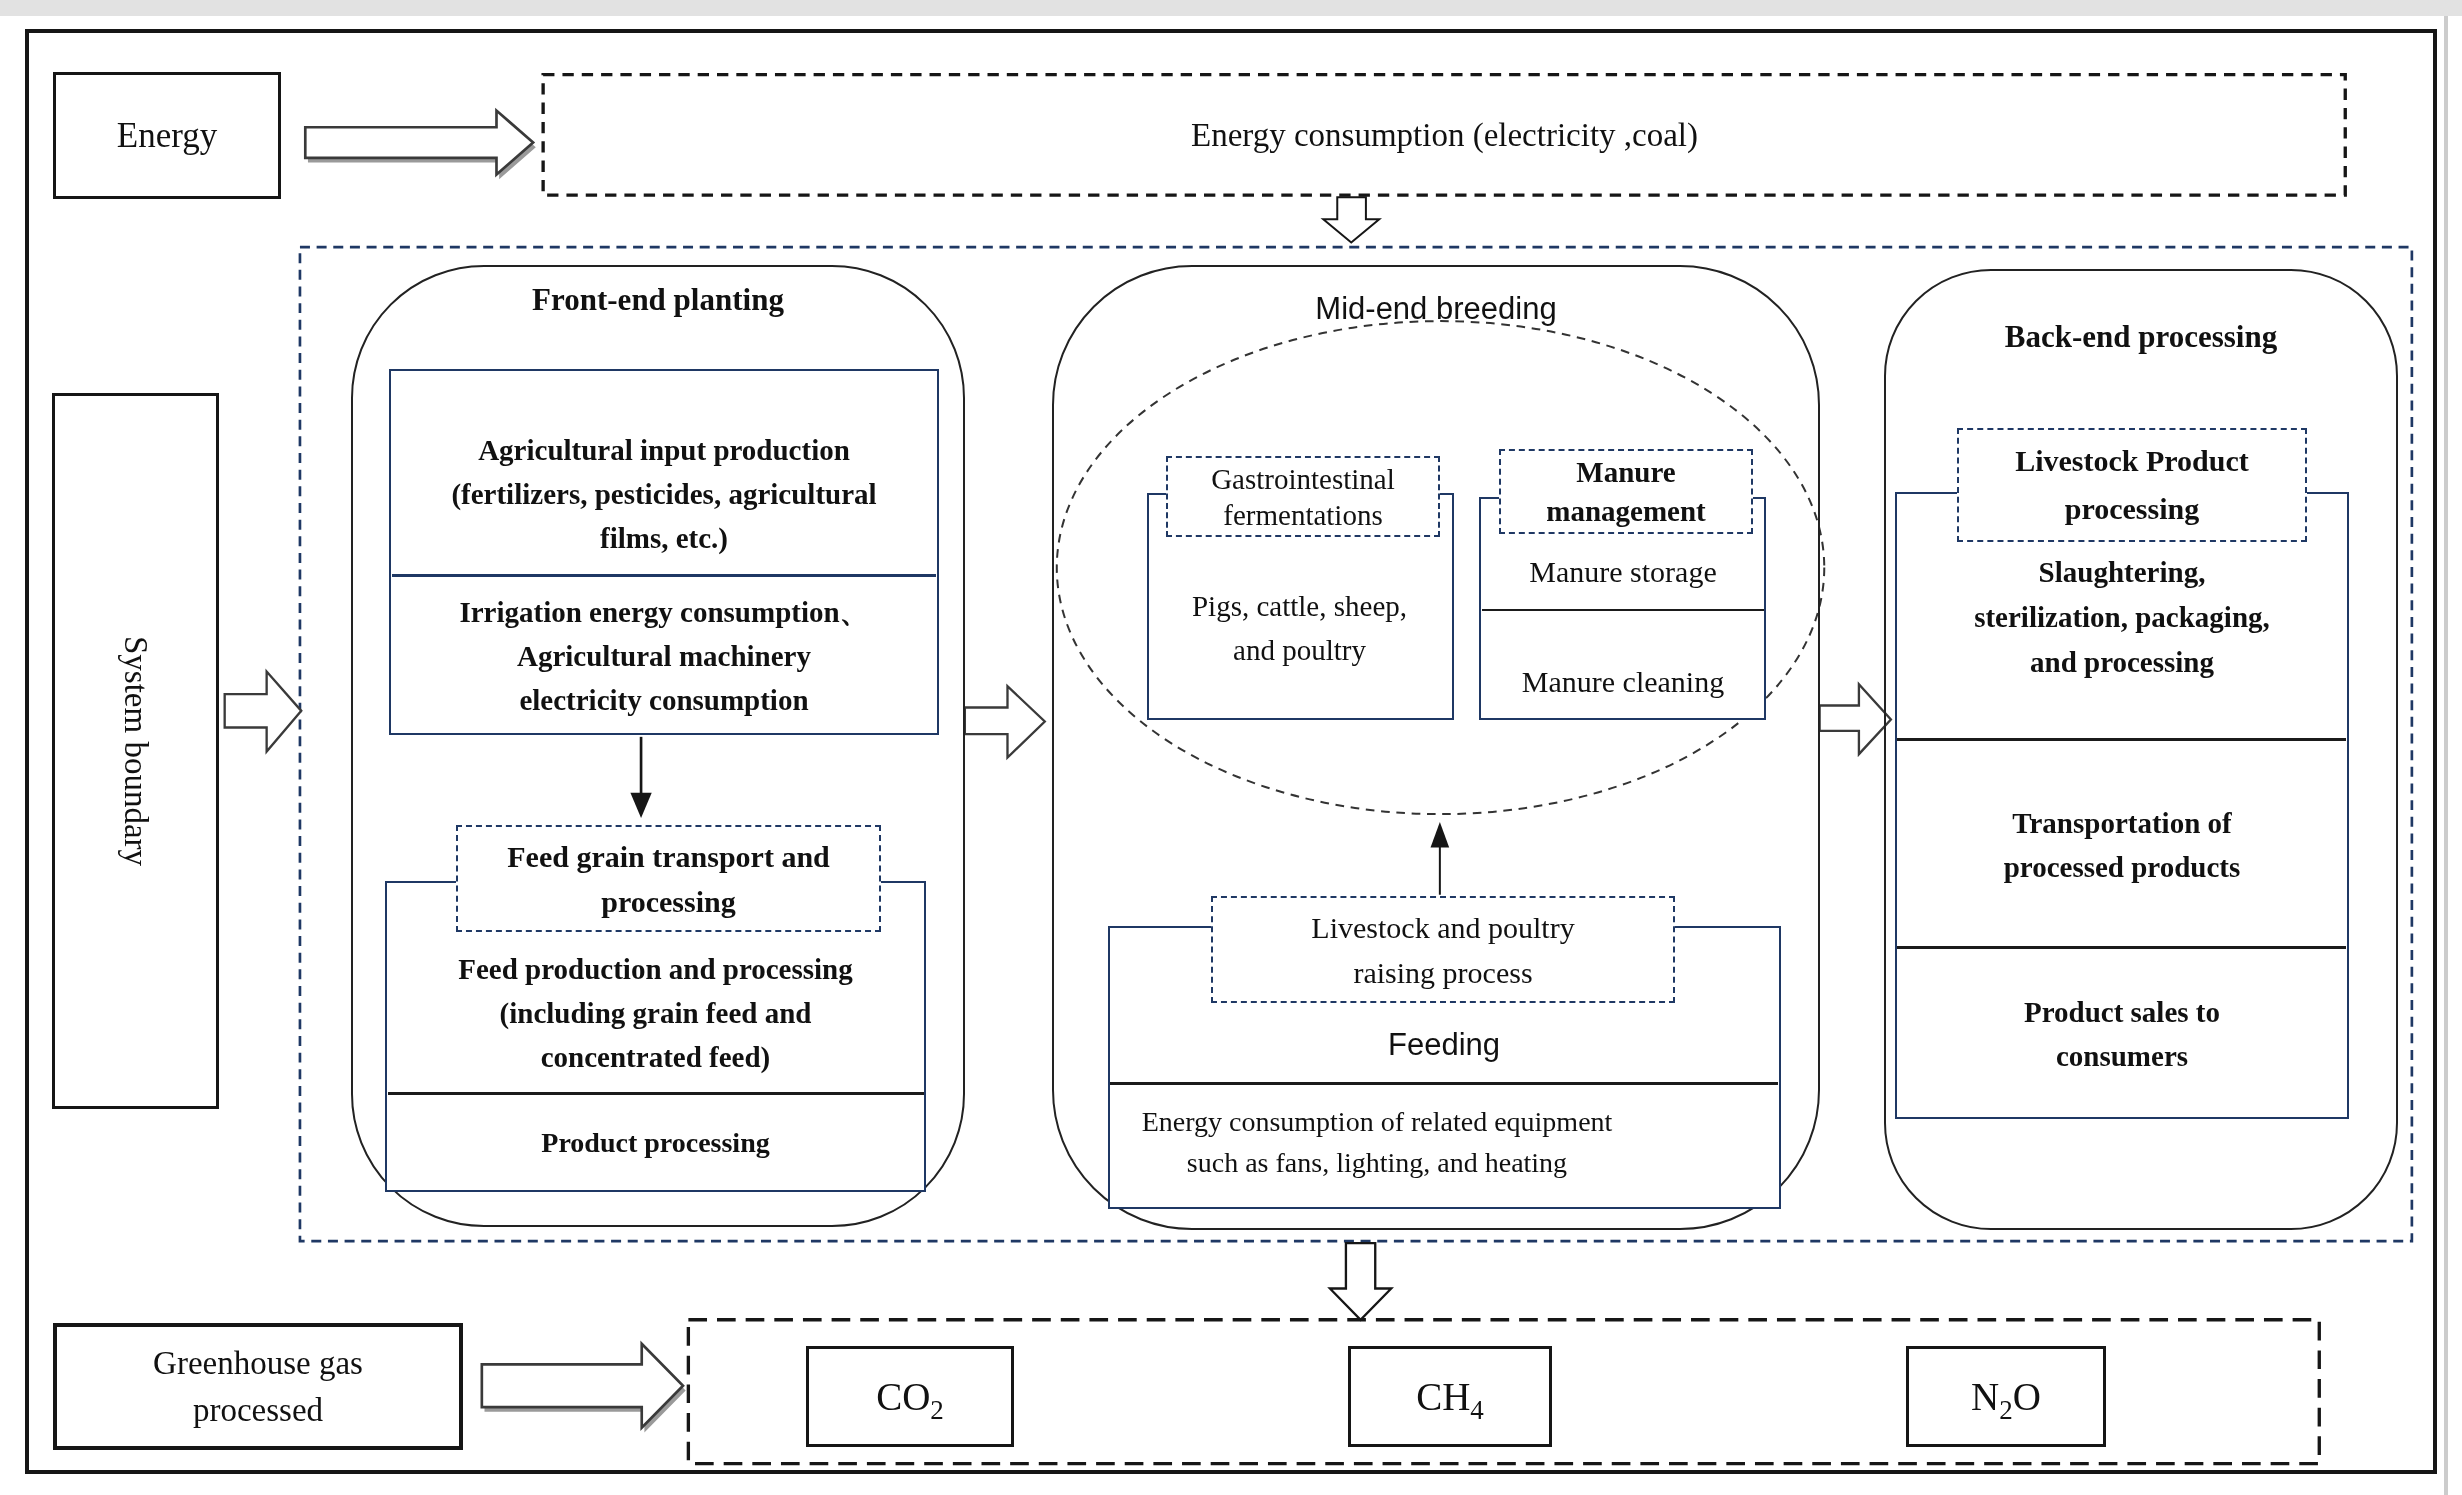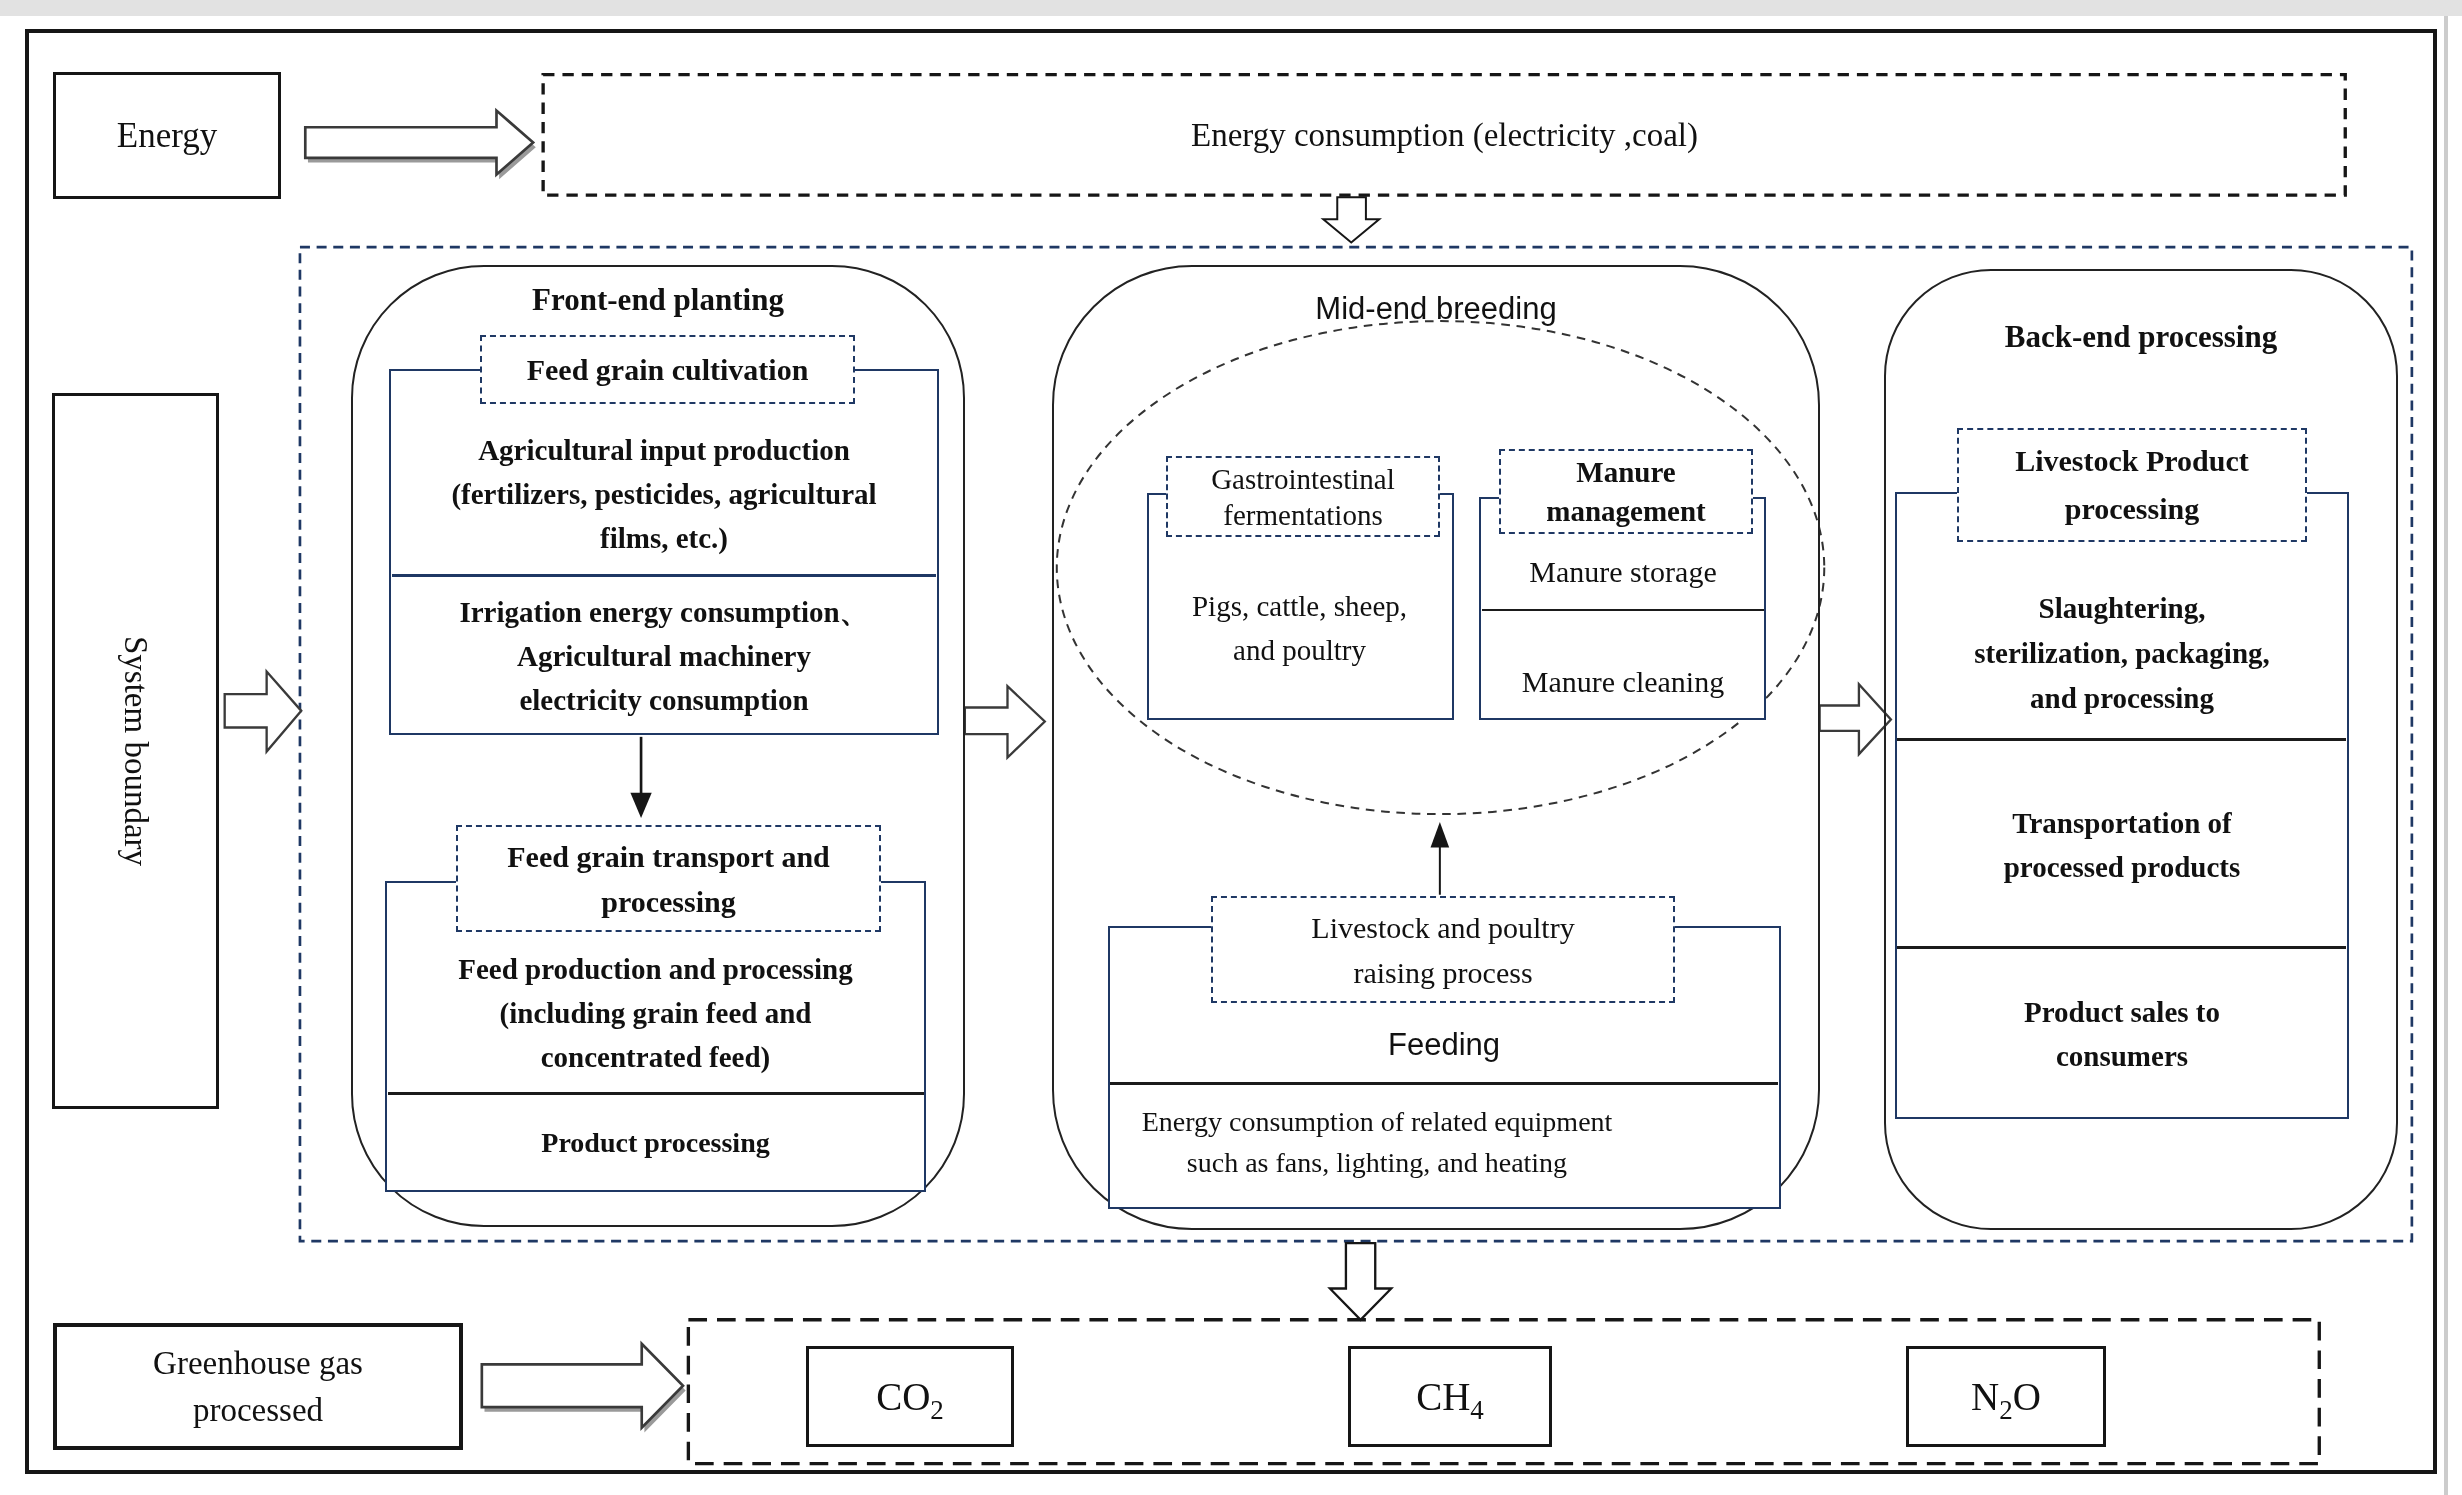--- a/index.html
+++ b/index.html
@@ -98,23 +98,20 @@
   <div class="abs txt b" style="left:425px;top:278px;width:466px;font-size:31px;line-height:44px;">Front-end planting</div>
 
   <div class="abs solidbox" style="left:389px;top:369px;width:550px;height:366px;"></div>
   <div class="abs divline" style="left:392px;top:574px;width:544px;height:2.7px;background:#1f3864;"></div>
   <div class="abs txt b" style="left:400px;top:428px;width:528px;font-size:29px;line-height:44px;">Agricultural input production
 (fertilizers, pesticides, agricultural
 films, etc.)</div>
   <div class="abs txt b" style="left:400px;top:590px;width:528px;font-size:29px;line-height:44px;">Irrigation energy consumption、
 Agricultural machinery
 electricity consumption</div>
-  <div class="abs tab flexc b" style="left:480px;top:335px;width:375px;height:69px;font-size:30px;">
-    <span class="txt">Feed grain cultivation</span>
-  </div>
 
   <div class="abs solidbox" style="left:385px;top:881px;width:541px;height:311px;"></div>
   <div class="abs divline" style="left:388px;top:1092px;width:536px;height:2.7px;"></div>
   <div class="abs txt b" style="left:393px;top:947px;width:525px;font-size:29px;line-height:44px;">Feed production and processing
 (including grain feed and
 concentrated feed)</div>
   <div class="abs txt b" style="left:393px;top:1121px;width:525px;font-size:28px;line-height:44px;">Product processing</div>
   <div class="abs tab flexc b" style="left:456px;top:825px;width:425px;height:107px;font-size:30px;">
     <span class="txt" style="line-height:45px;">Feed grain transport and
 processing</span>
@@ -147,21 +144,21 @@
   <div class="abs tab flexc" style="left:1211px;top:896px;width:464px;height:107px;font-size:30px;">
     <span class="txt" style="line-height:45px;">Livestock and poultry
 raising process</span>
   </div>
 
   <div class="abs txt b" style="left:1908px;top:315px;width:466px;font-size:31px;line-height:44px;">Back-end processing</div>
 
   <div class="abs solidbox" style="left:1895px;top:492px;width:454px;height:627px;"></div>
   <div class="abs divline" style="left:1897px;top:738px;width:449px;height:2.7px;"></div>
   <div class="abs divline" style="left:1897px;top:946px;width:449px;height:2.7px;"></div>
-  <div class="abs txt b" style="left:1904px;top:550px;width:436px;font-size:29px;line-height:45px;margin-top:36px;">Slaughtering,
+  <div class="abs txt b" style="left:1904px;top:550px;width:436px;font-size:29px;line-height:45px;">Slaughtering,
 sterilization, packaging,
 and processing</div>
   <div class="abs txt b" style="left:1904px;top:801px;width:436px;font-size:29px;line-height:44px;">Transportation of
 processed products</div>
   <div class="abs txt b" style="left:1904px;top:990px;width:436px;font-size:29px;line-height:44px;">Product sales to
 consumers</div>
   <div class="abs tab flexc b" style="left:1957px;top:428px;width:350px;height:114px;font-size:30px;">
     <span class="txt" style="line-height:48px;">Livestock Product
 processing</span>
   </div>

